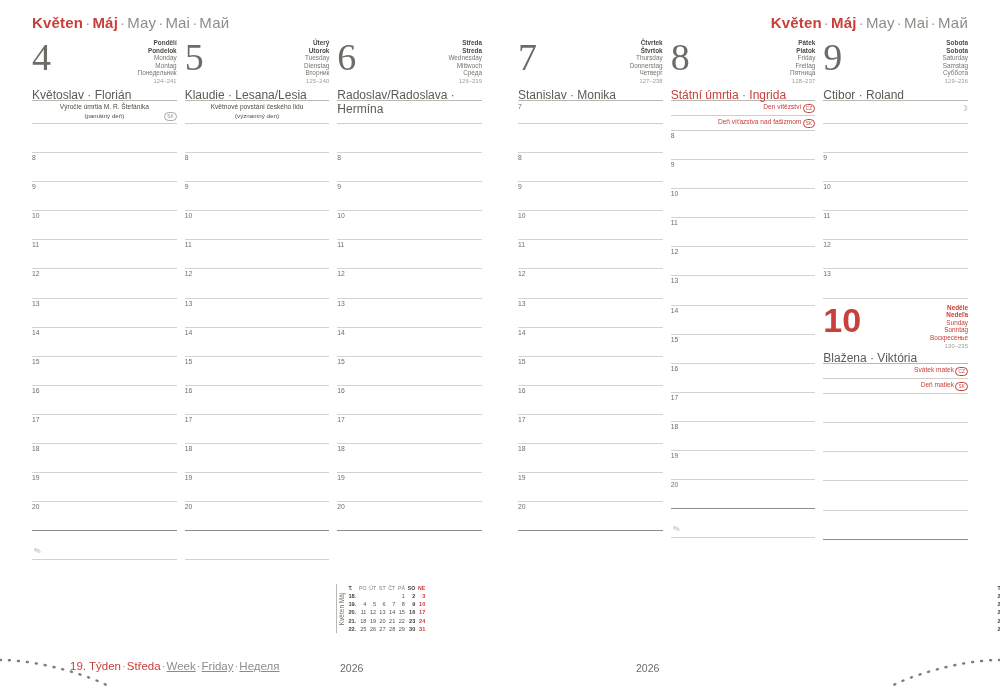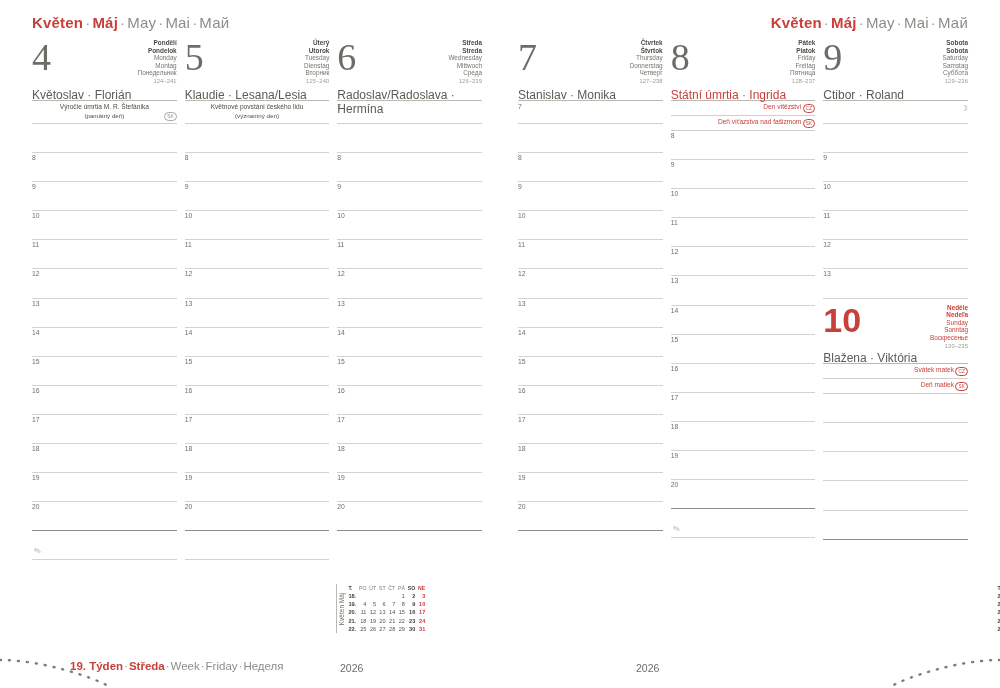--- a/index.html
+++ b/index.html
@@ -175,23 +175,23 @@
   .minical .sun { color: #c8403c; font-weight: bold; }
   .minical td.sunday-cell { color: #c8403c; font-weight: bold; }
   .minical td.sat-cell { font-weight: bold; color: #3f3f3a; }
 
   .footer {
     position: absolute;
     bottom: 16px;
     font-size: 11.5px;
     white-space: nowrap;
   }
-  .footer .f-strong { font-weight: bold; color: #c8403c; text-align: right; }
+  .footer .f-strong { font-weight: normal; color: #c8403c; text-align: right; }
   .footer .f-sep { color: #9a9a96; margin: 0 1px; }
-  .footer .f-light { color: #8d8d88; }
+  .footer .f-light { color: #8d8d88; text-decoration: underline; }
   .year {
     position: absolute;
     bottom: 14px;
     font-size: 10.5px;
     color: #6d6d68;
   }
 
   .corner-dots { position: absolute; pointer-events: none; }
 
   .moon {

